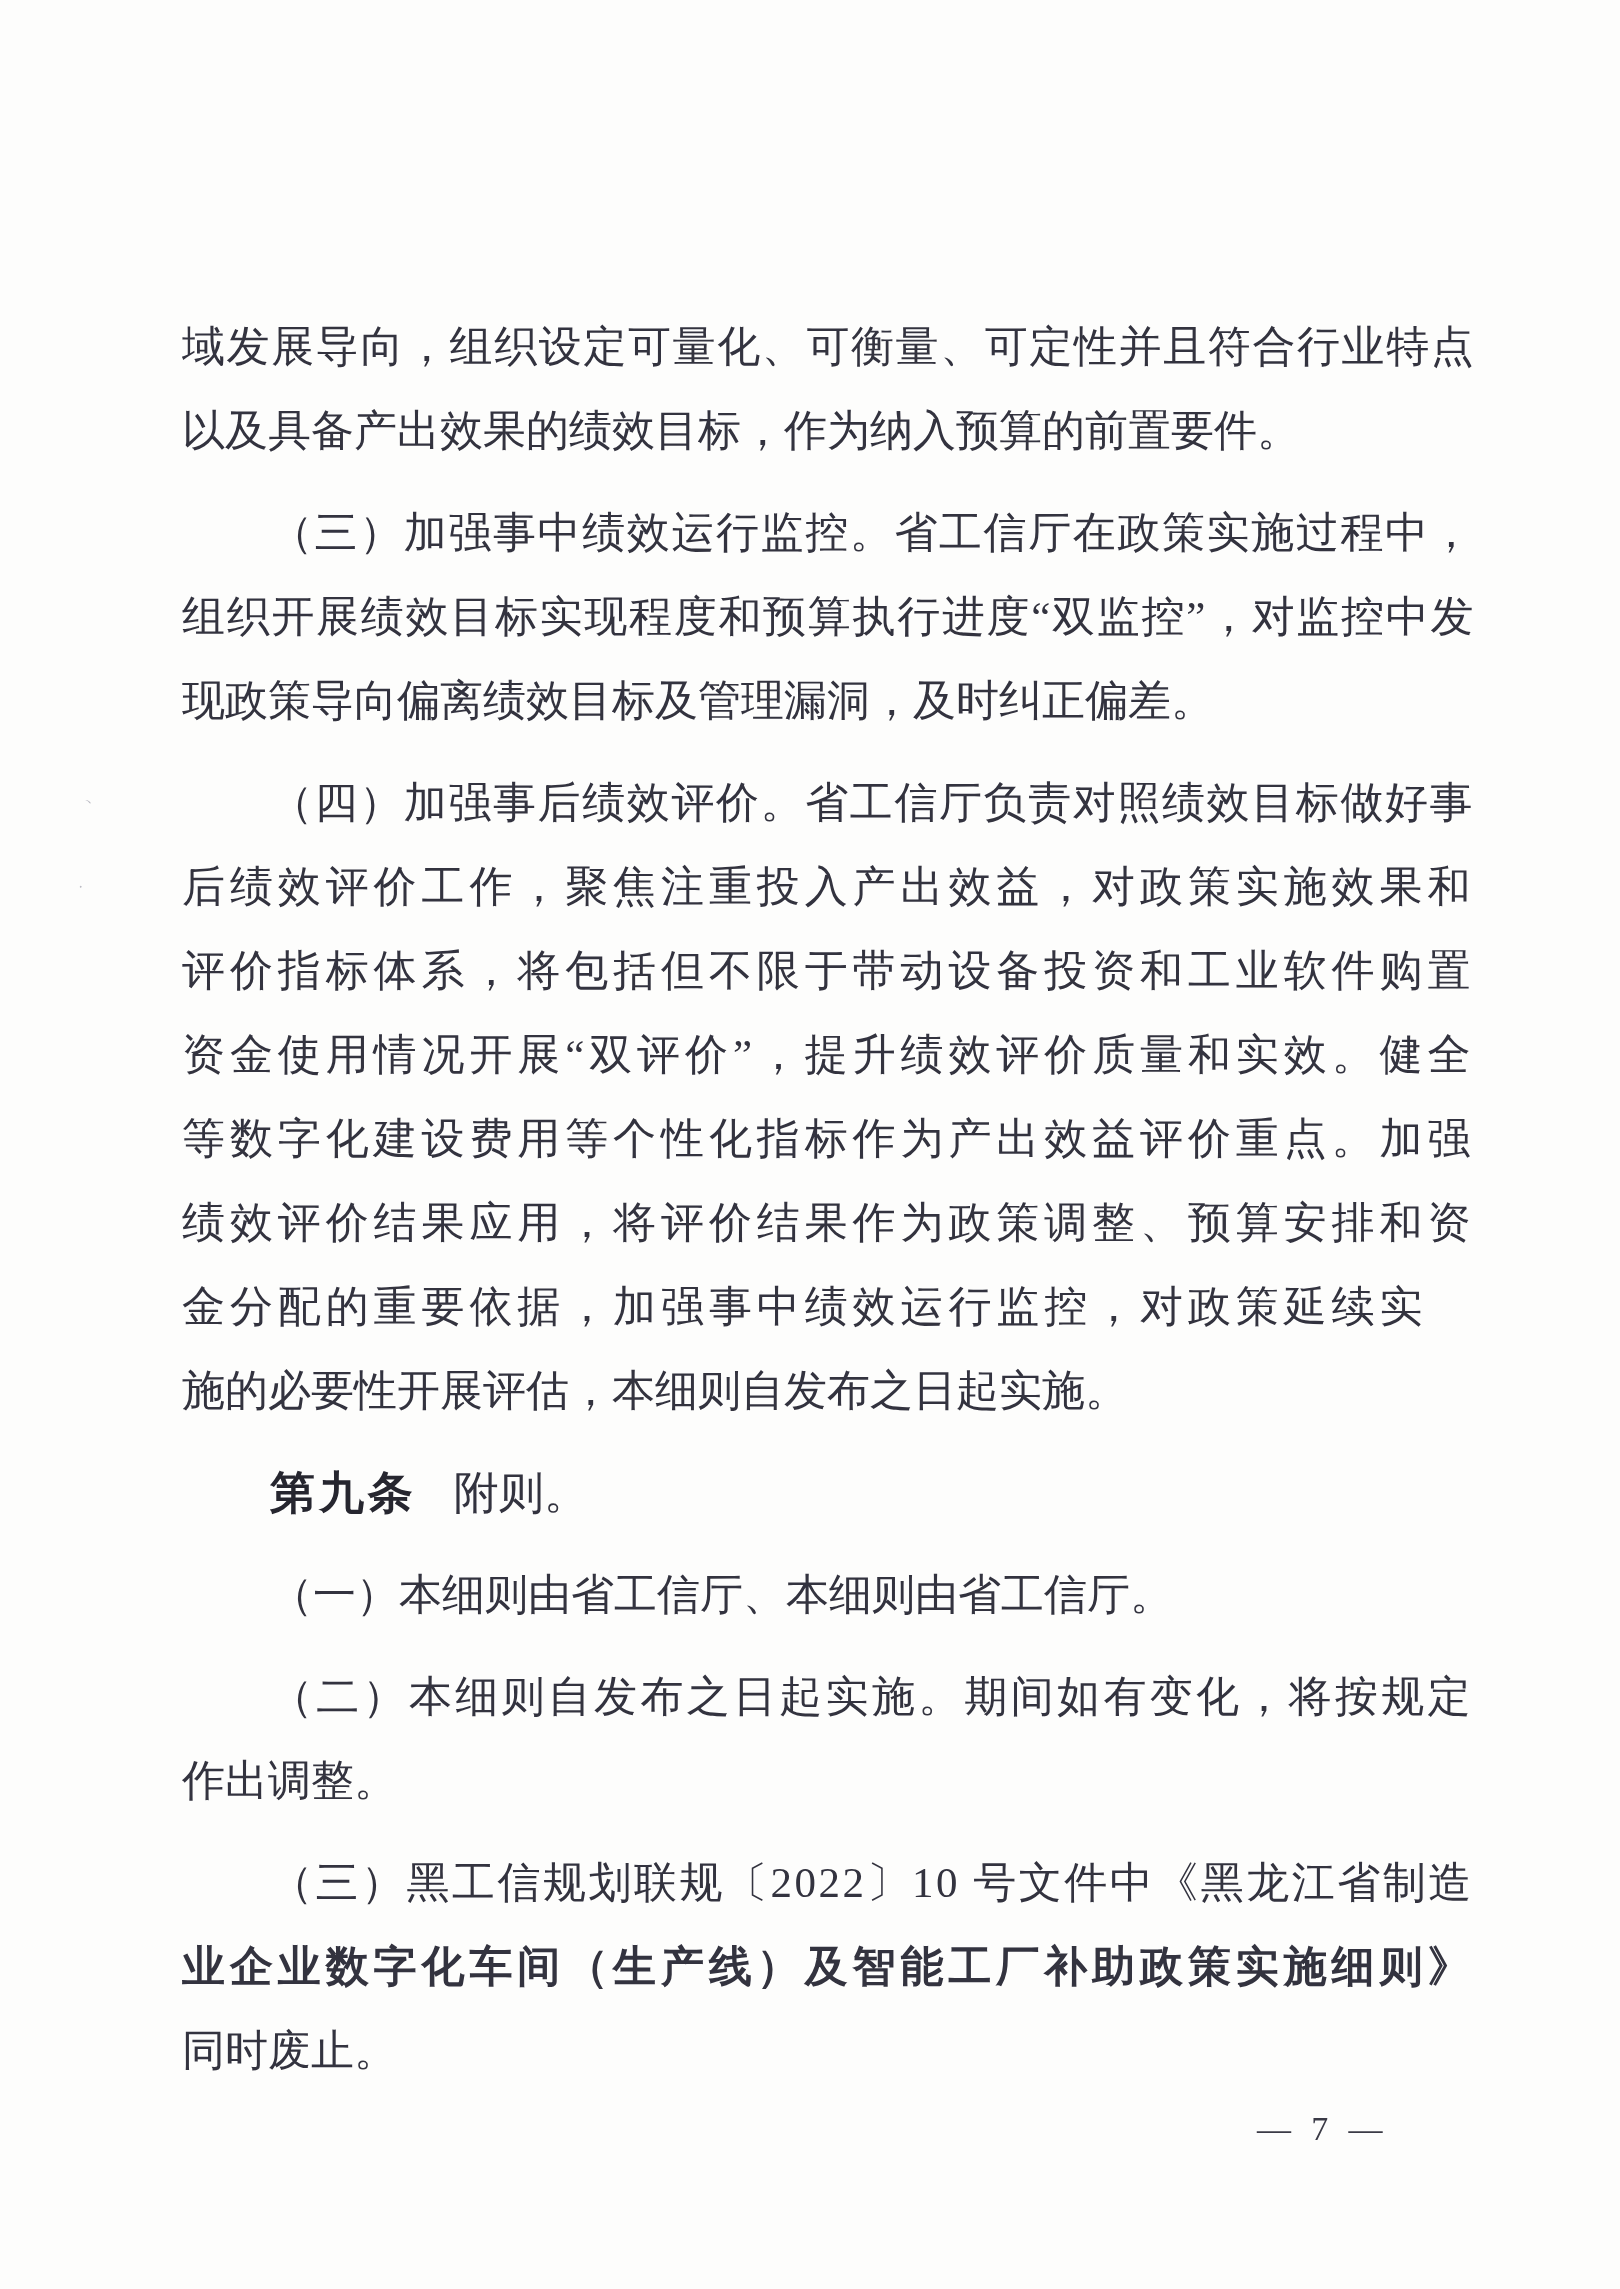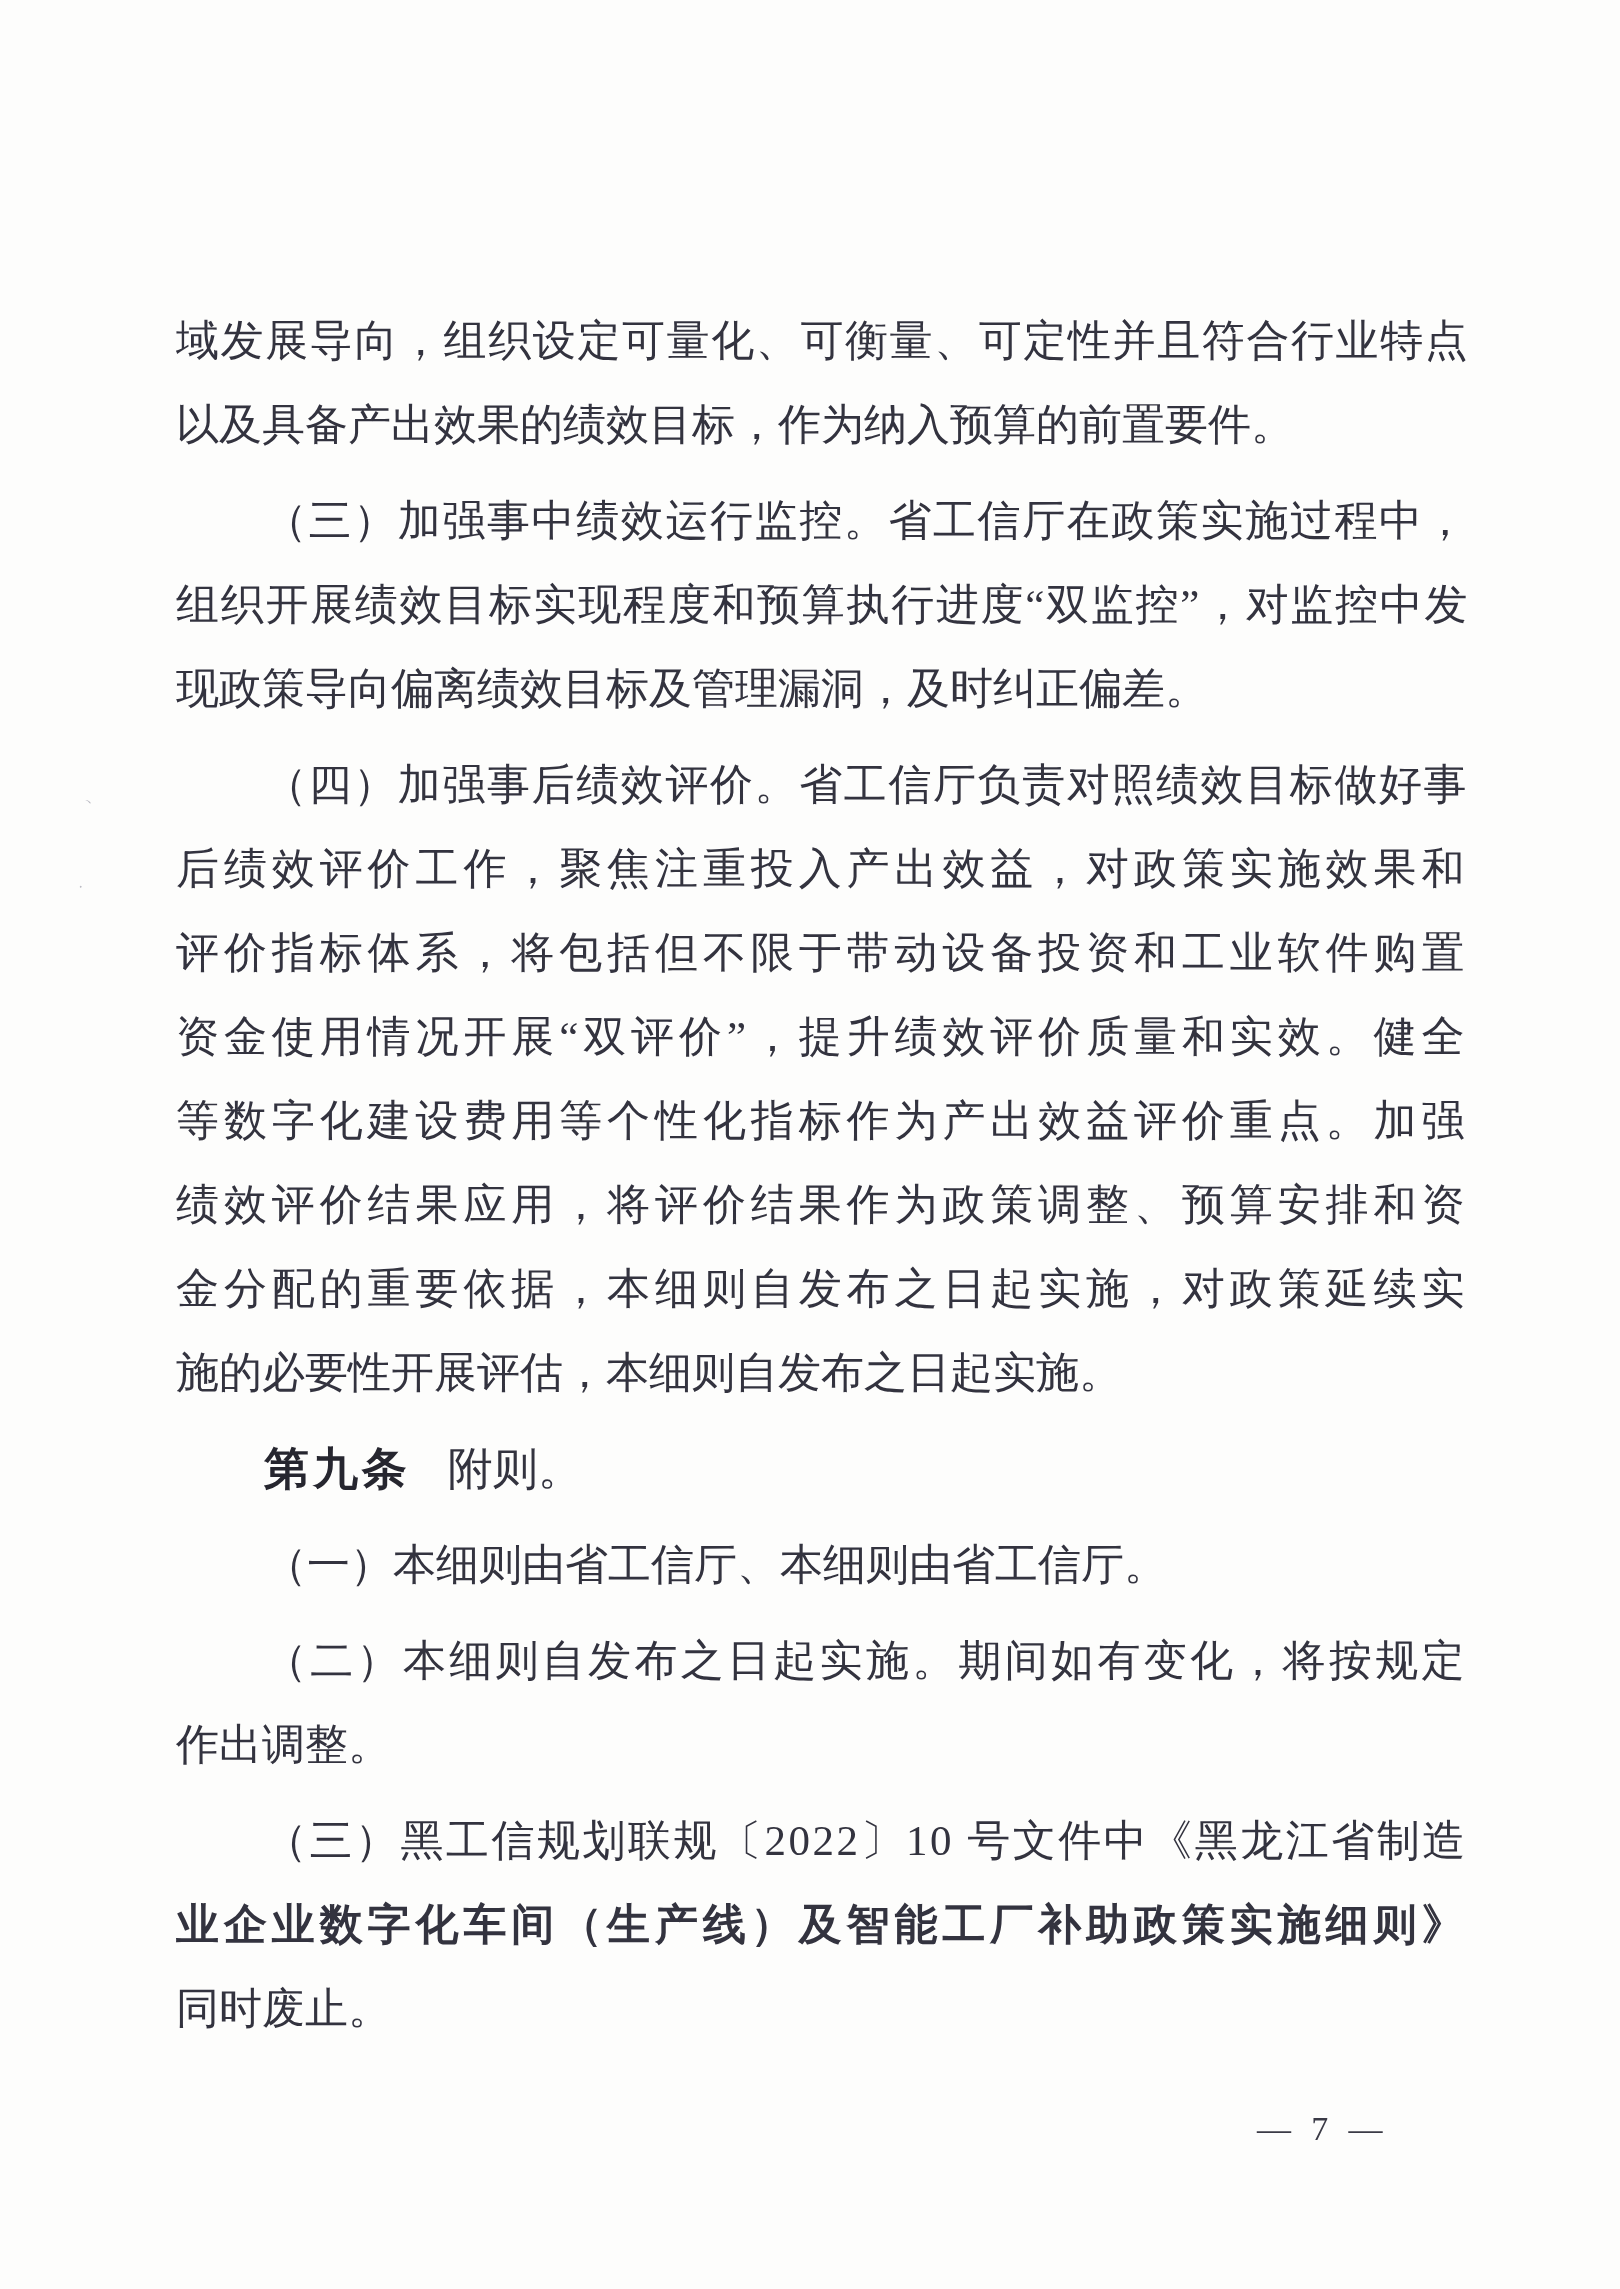--- a/index.html
+++ b/index.html
@@ -13,21 +13,21 @@
   .page{
     position:absolute;inset:0;
     background:#fdfdfc;
   }
   .doc-body{
     position:absolute;
     left:164px;top:287px;
     width:1296px;
     color:#33333f;
   }
-  .paragraph{margin:12px;padding:0;}
+  .paragraph{margin:18px;padding:0;}
   .line{
     font-size:43px;
     height:84px;
     line-height:84px;
     white-space:nowrap;
     color:#33333f;
   }
   .line.indent{ text-indent:88px; }
   .heading-line{
     font-size:45px;
@@ -75,21 +75,21 @@
         <div class="line" style="letter-spacing: 1.7px;"><span>组织开展绩效目标实现程度和预算执行进度“双监控”，对监控中发</span></div>
         <div class="line last"><span>现政策导向偏离绩效目标及管理漏洞，及时纠正偏差。</span></div>
       </div>
       <div class="paragraph">
         <div class="line indent" style="letter-spacing: 1.6px;"><span>（四）加强事后绩效评价。省工信厅负责对照绩效目标做好事</span></div>
         <div class="line" style="letter-spacing: 4.9px;"><span>后绩效评价工作，聚焦注重投入产出效益，对政策实施效果和</span></div>
         <div class="line" style="letter-spacing: 4.9px;"><span>评价指标体系，将包括但不限于带动设备投资和工业软件购置</span></div>
         <div class="line" style="letter-spacing: 4.9px;"><span>资金使用情况开展“双评价”，提升绩效评价质量和实效。健全</span></div>
         <div class="line" style="letter-spacing: 4.9px;"><span>等数字化建设费用等个性化指标作为产出效益评价重点。加强</span></div>
         <div class="line" style="letter-spacing: 4.9px;"><span>绩效评价结果应用，将评价结果作为政策调整、预算安排和资</span></div>
-        <div class="line" style="letter-spacing: 4.9px;"><span>金分配的重要依据，本细则自发布之日起实施，对政策延续实</span></div>
+        <div class="line" style="letter-spacing: 4.9px;"><span>金分配的重要依据，加强事中绩效运行监控，对政策延续实</span></div>
         <div class="line last"><span>施的必要性开展评估，本细则自发布之日起实施。</span></div>
       </div>
       <div class="paragraph">
         <div class="heading-line"><span class="heading-bold">第九条</span><span class="heading-rest">附则。</span></div>
       </div>
       <div class="paragraph">
         <div class="line indent last"><span>（一）本细则由省工信厅、本细则由省工信厅。</span></div>
       </div>
       <div class="paragraph">
         <div class="line indent" style="letter-spacing: 3.3px;"><span>（二）本细则自发布之日起实施。期间如有变化，将按规定</span></div>

